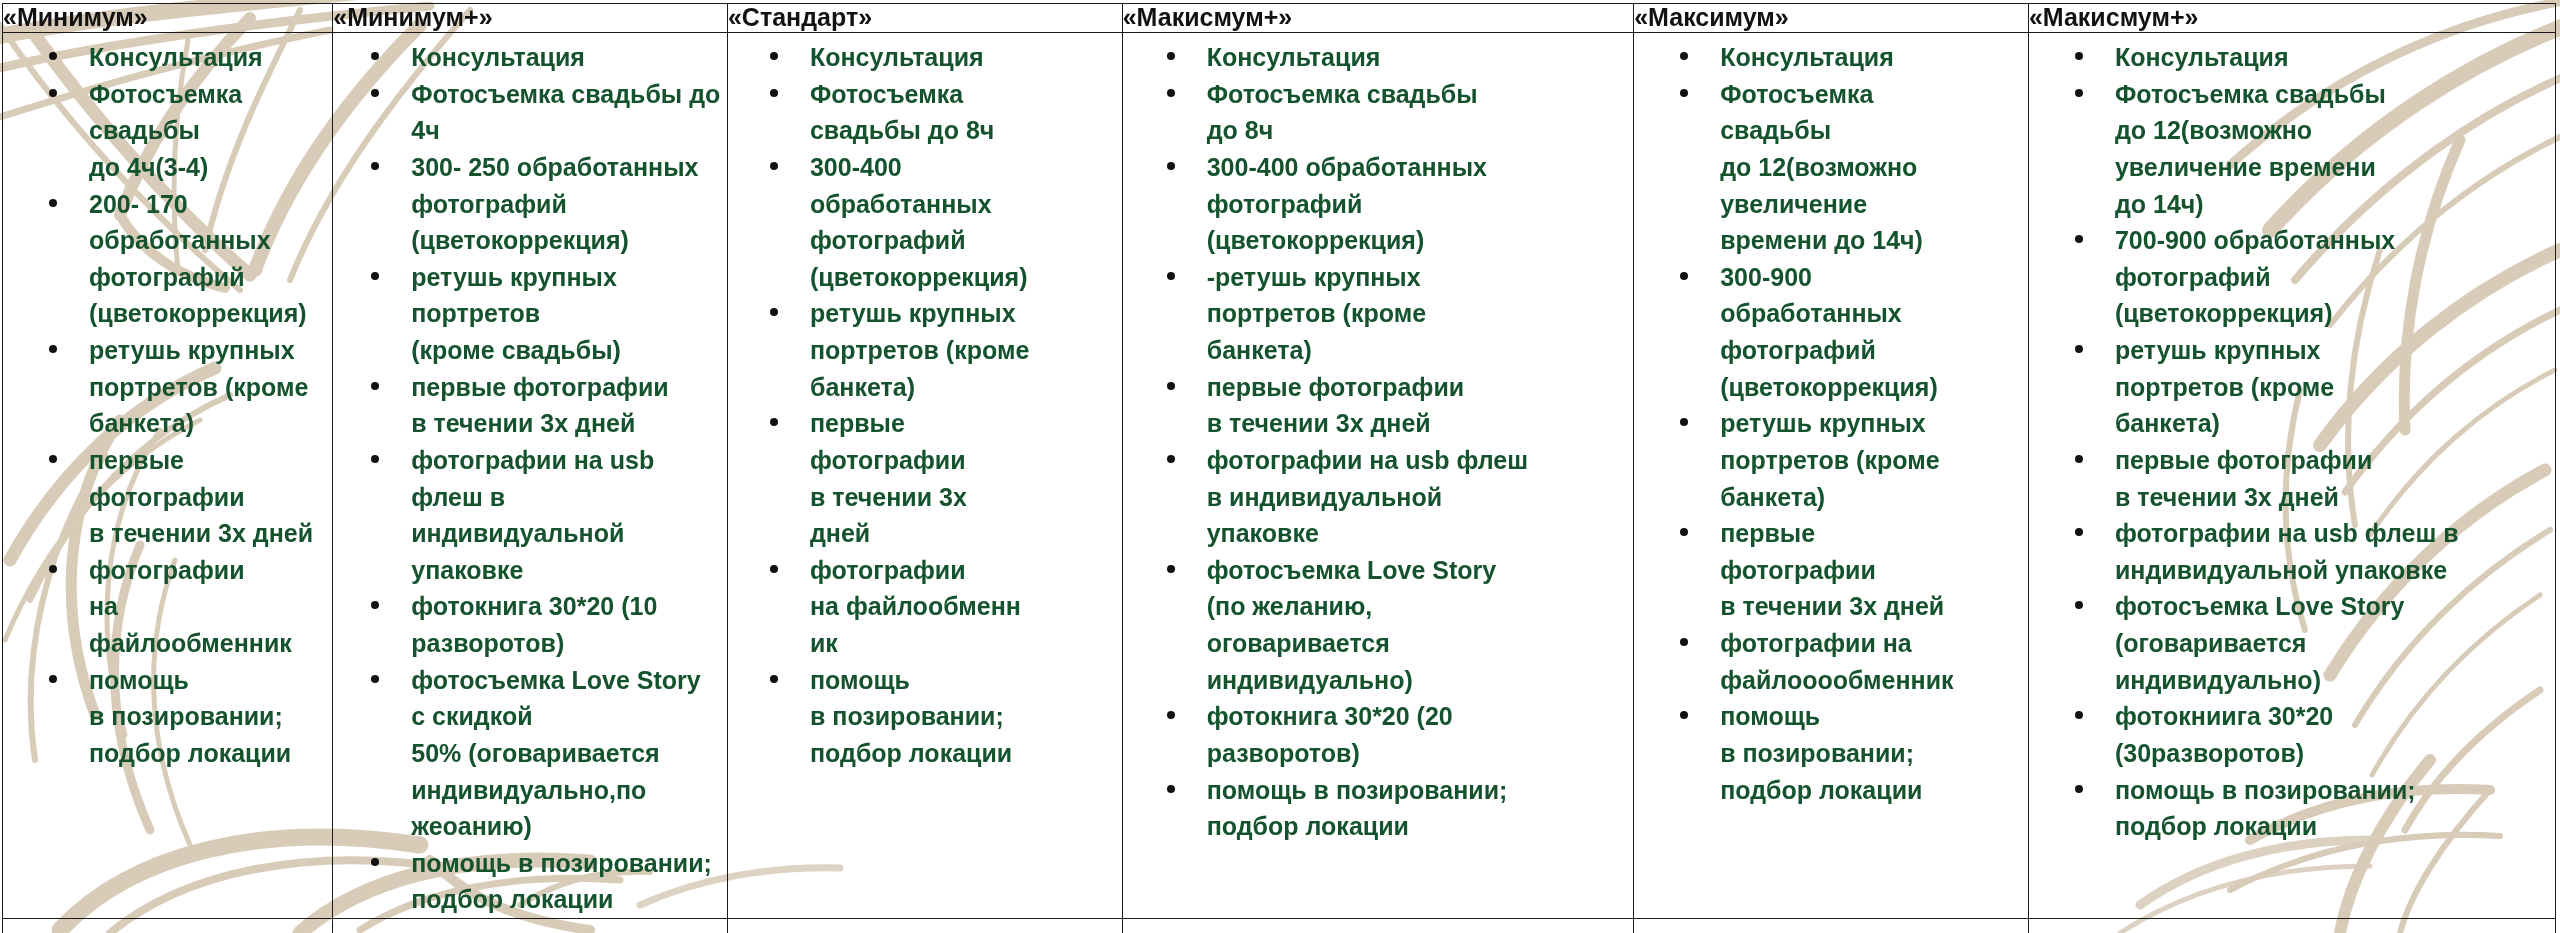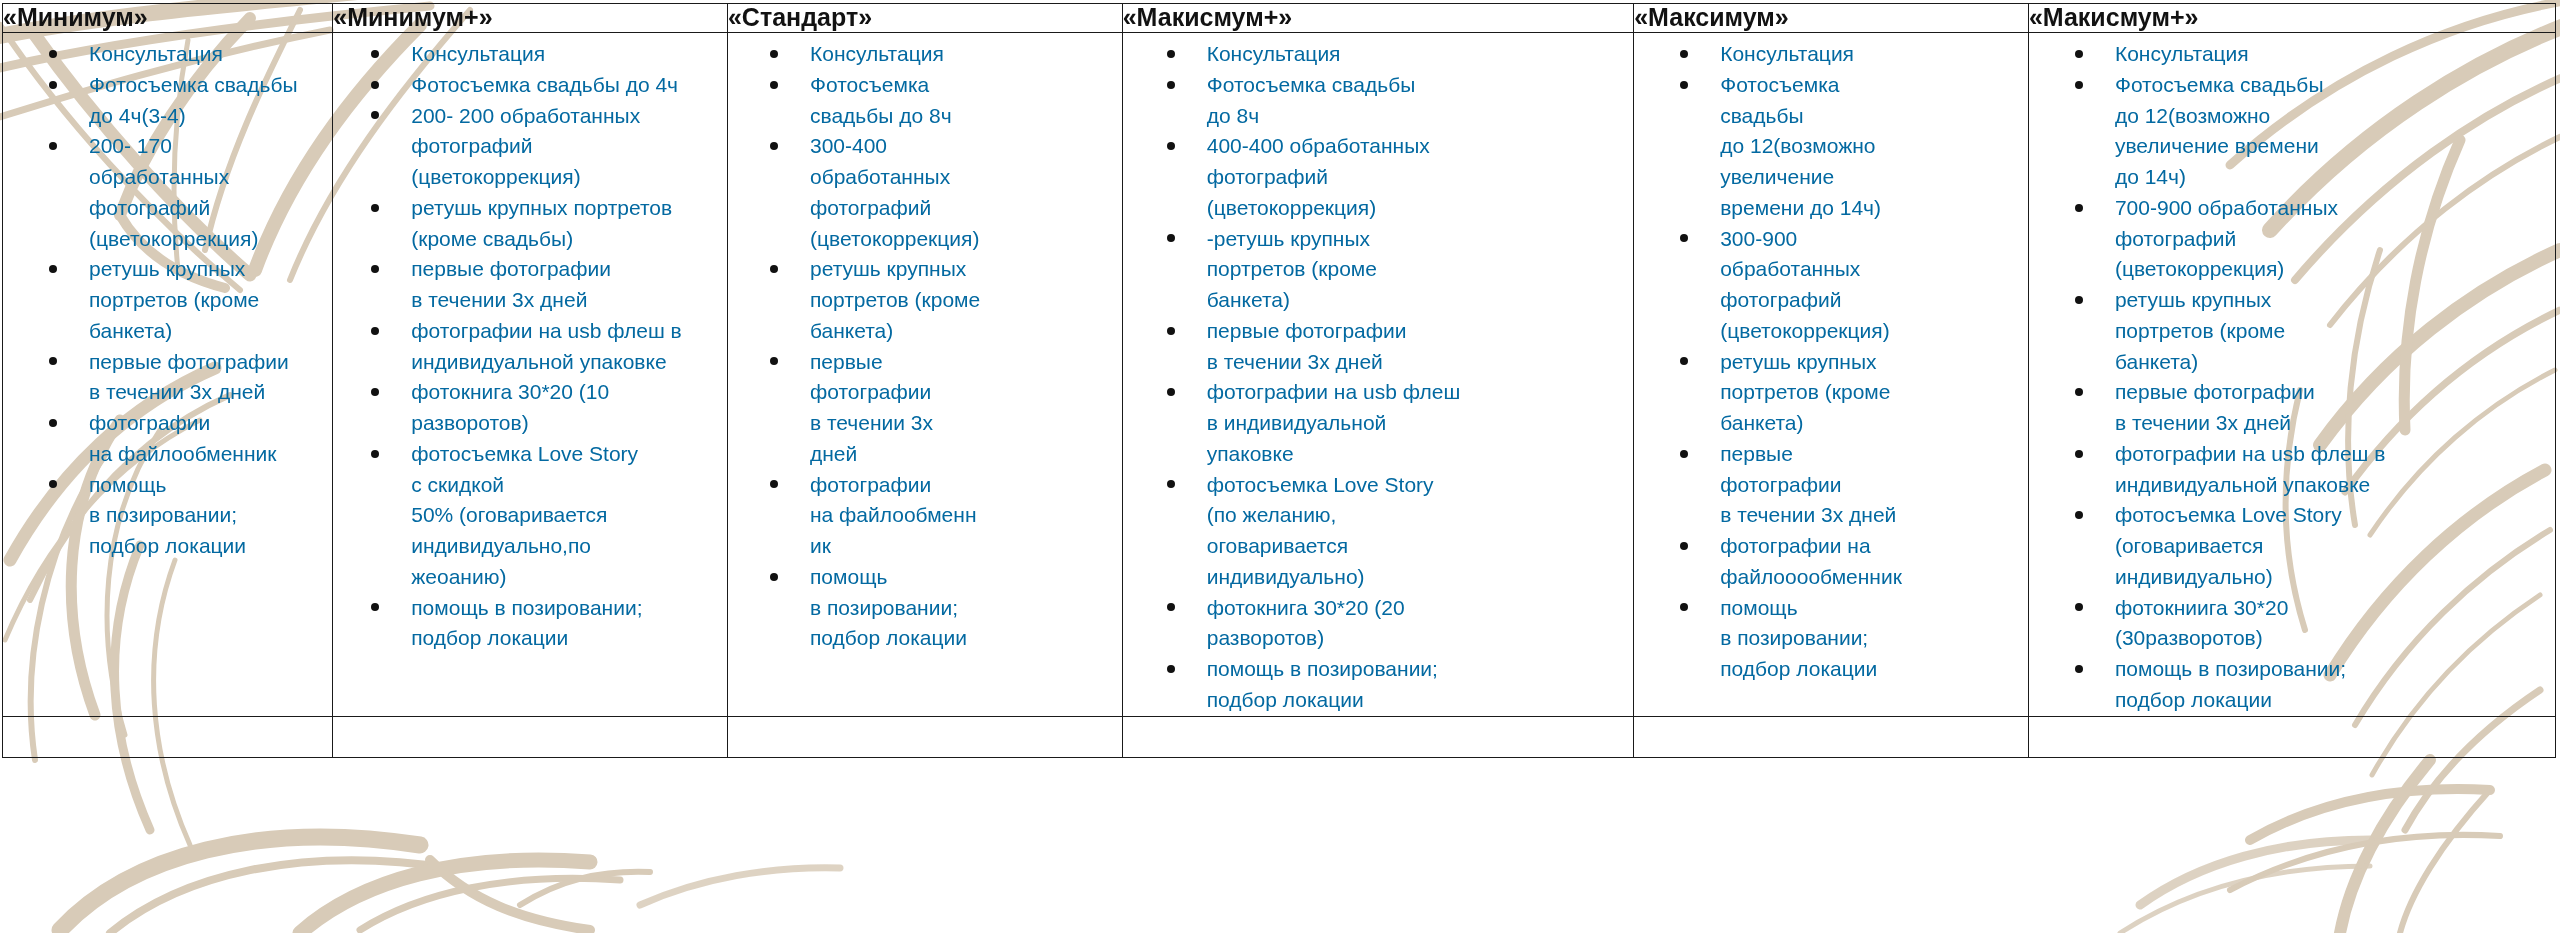--- a/index.html
+++ b/index.html
@@ -66,25 +66,26 @@
   td.spacer{
     height:40px;
   }
   ul.feat{
     margin:6px 0 0 0;
     padding:0 4px 0 0;
     list-style:none;
   }
   ul.feat li{
     position:relative;
-    font-size:21px;
+    font-size:25px;
     line-height:1.465;
-    color:#0369a1;
+    color:#14532d;
     margin:0 0 0 0;
     padding:0 2px 0 0;
+    font-weight:bold;
   }
   ul.feat li .bullet{
     position:absolute;
     left:0;
     top:0.52em;
     width:8px;height:8px;
     border-radius:50%;
     background:#111;
     display:block;
   }
@@ -245,21 +246,21 @@
               <li>
                 <span class="bullet"></span>
                 <span class="txt">Консультация</span>
               </li>
               <li>
                 <span class="bullet"></span>
                 <span class="txt">Фотосъемка свадьбы до 4ч</span>
               </li>
               <li>
                 <span class="bullet"></span>
-                <span class="txt">200- 200 обработанных
+                <span class="txt">300- 250 обработанных
 фотографий
 (цветокоррекция)</span>
               </li>
               <li>
                 <span class="bullet"></span>
                 <span class="txt"> ретушь крупных портретов
 (кроме свадьбы)</span>
               </li>
               <li>
                 <span class="bullet"></span>
@@ -342,21 +343,21 @@
                 <span class="bullet"></span>
                 <span class="txt">Консультация</span>
               </li>
               <li>
                 <span class="bullet"></span>
                 <span class="txt">Фотосъемка свадьбы
 до 8ч</span>
               </li>
               <li>
                 <span class="bullet"></span>
-                <span class="txt">400-400 обработанных
+                <span class="txt">300-400 обработанных
 фотографий
 (цветокоррекция)</span>
               </li>
               <li>
                 <span class="bullet"></span>
                 <span class="txt">-ретушь крупных
 портретов (кроме
 банкета)</span>
               </li>
               <li>

